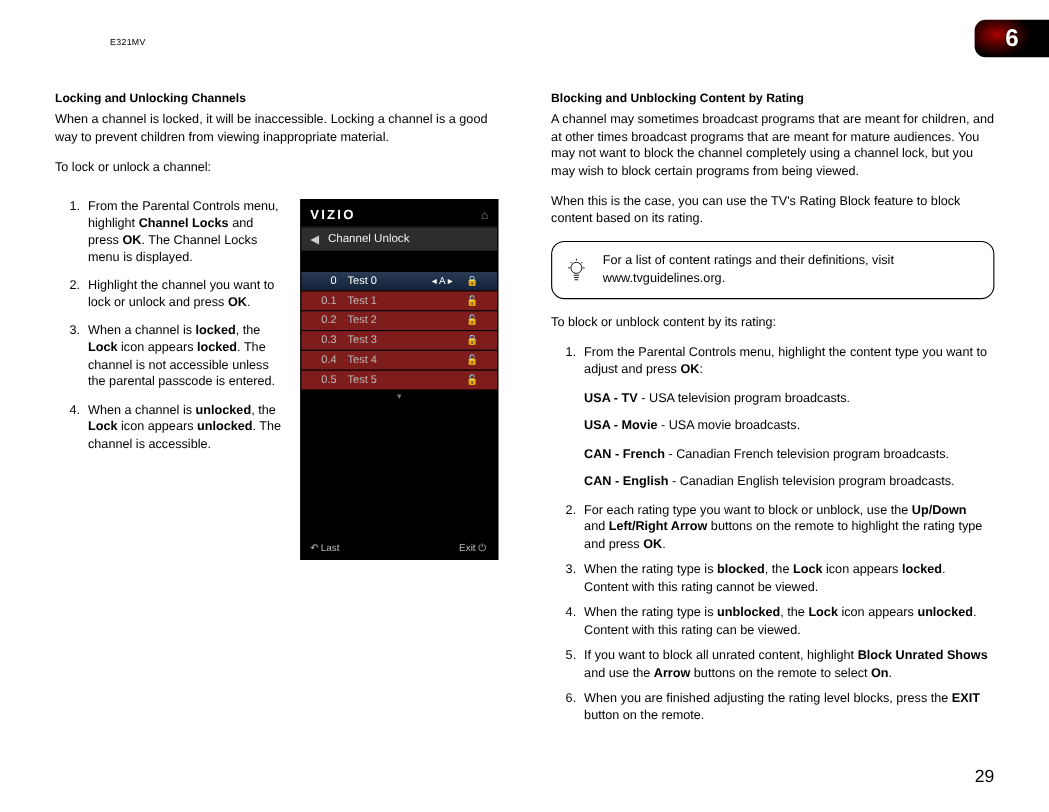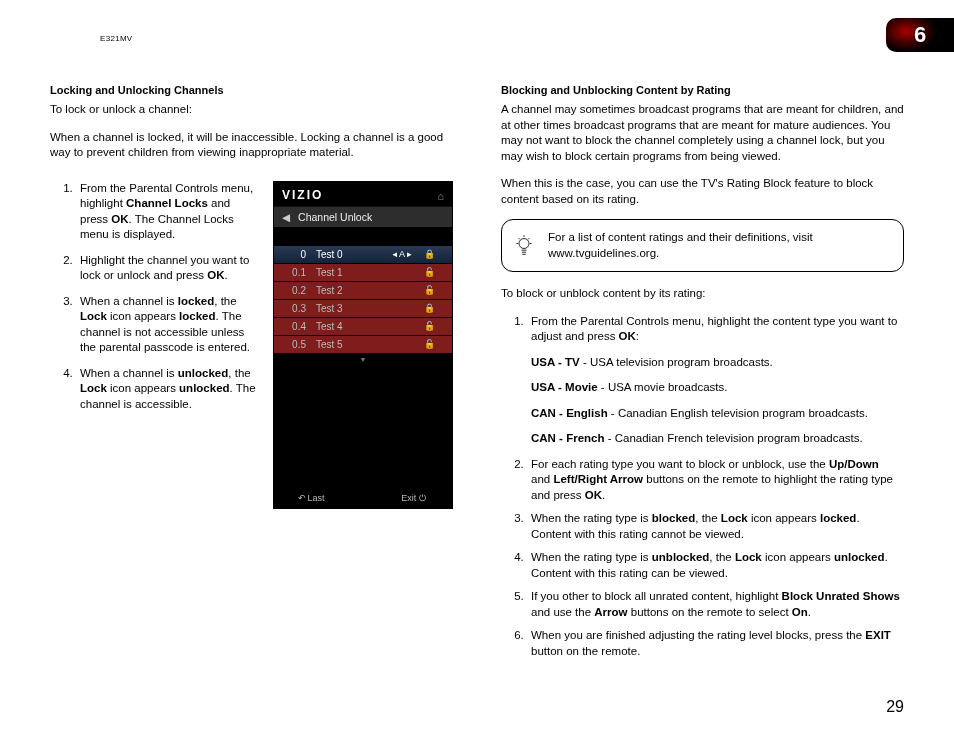--- a/index.html
+++ b/index.html
@@ -93,21 +93,21 @@
   }
   .tv-row .name { flex:1; }
   .tv-row .ico { width: 28px; text-align:center; color:#ccc; font-size:9px;}
   .tv-row.highlight .ico { color:#fff; }
   .tv-more {
     text-align:center; color:#777; font-size:8px; padding:2px 0 0 0;
   }
   .tv-footer {
     position:absolute; bottom:4px; left:0; right:0;
     display:flex; justify-content:space-between;
-    color:#bbb; font-size:9px; padding:0 24px;
+    color:#bbb; font-size:9px; padding:0 8px;
   }
   .tv-footer .ficon { font-size:9px; margin-right:2px;}
   .callout {
     border:1px solid #000; border-radius: 12px;
     padding: 10px 16px 10px 46px;
     position:relative;
     margin: 4px 0 14px 0;
     line-height:1.35;
   }
   .callout .bulb {
@@ -130,22 +130,22 @@
   <div class="model">E321MV</div>
 
   <div class="chapter-tab">
     <span>6</span>
   </div>
 
   <div class="columns">
 
     <div class="col-left">
       <div class="section-title">Locking and Unlocking Channels</div>
+      <p>When a channel is locked, it will be inaccessible. Locking a channel is a good way to prevent children from viewing inappropriate material.</p>
       <p>To lock or unlock a channel:</p>
-      <p>When a channel is locked, it will be inaccessible. Locking a channel is a good way to prevent children from viewing inappropriate material.</p>
 
       <div class="left-body">
         <div class="left-text">
           <ol>
             <li>
               <span>From the Parental Controls menu, highlight </span><b>Channel Locks</b><span> and press </span><b>OK</b><span>. The Channel Locks menu is displayed.</span>
             </li>
             <li>
               <span>Highlight the channel you want to lock or unlock and press </span><b>OK</b><span>.</span>
             </li>
@@ -236,35 +236,35 @@
       </div>
 
       <p>To block or unblock content by its rating:</p>
 
       <ol class="tight">
         <li>
           <span>From the Parental Controls menu, highlight the content type you want to adjust and press </span><b>OK</b><span>:</span>
           <div class="content-types indented" style="margin-top:10px;">
             <p><b>USA - TV</b><span> - USA television program broadcasts.</span></p>
             <p><b>USA - Movie</b><span> - USA movie broadcasts.</span></p>
+            <p><b>CAN - French</b><span> - Canadian French television program broadcasts.</span></p>
             <p><b>CAN - English</b><span> - Canadian English television program broadcasts.</span></p>
-            <p><b>CAN - French</b><span> - Canadian French television program broadcasts.</span></p>
           </div>
         </li>
         <li>
           <span>For each rating type you want to block or unblock, use the </span><b>Up/Down</b><span> and </span><b>Left/Right Arrow</b><span> buttons on the remote to highlight the rating type and press </span><b>OK</b><span>.</span>
         </li>
         <li>
           <span>When the rating type is </span><b>blocked</b><span>, the </span><b>Lock</b><span> icon appears </span><b>locked</b><span>. Content with this rating cannot be viewed.</span>
         </li>
         <li>
           <span>When the rating type is </span><b>unblocked</b><span>, the </span><b>Lock</b><span> icon appears </span><b>unlocked</b><span>. Content with this rating can be viewed.</span>
         </li>
         <li>
-          <span>If you other to block all unrated content, highlight </span><b>Block Unrated Shows</b><span> and use the </span><b>Arrow</b><span> buttons on the remote to select </span><b>On</b><span>.</span>
+          <span>If you want to block all unrated content, highlight </span><b>Block Unrated Shows</b><span> and use the </span><b>Arrow</b><span> buttons on the remote to select </span><b>On</b><span>.</span>
         </li>
         <li>
           <span>When you are finished adjusting the rating level blocks, press the </span><b>EXIT</b><span> button on the remote.</span>
         </li>
       </ol>
     </div>
   </div>
 
   <div class="page-num">29</div>
 </div>

